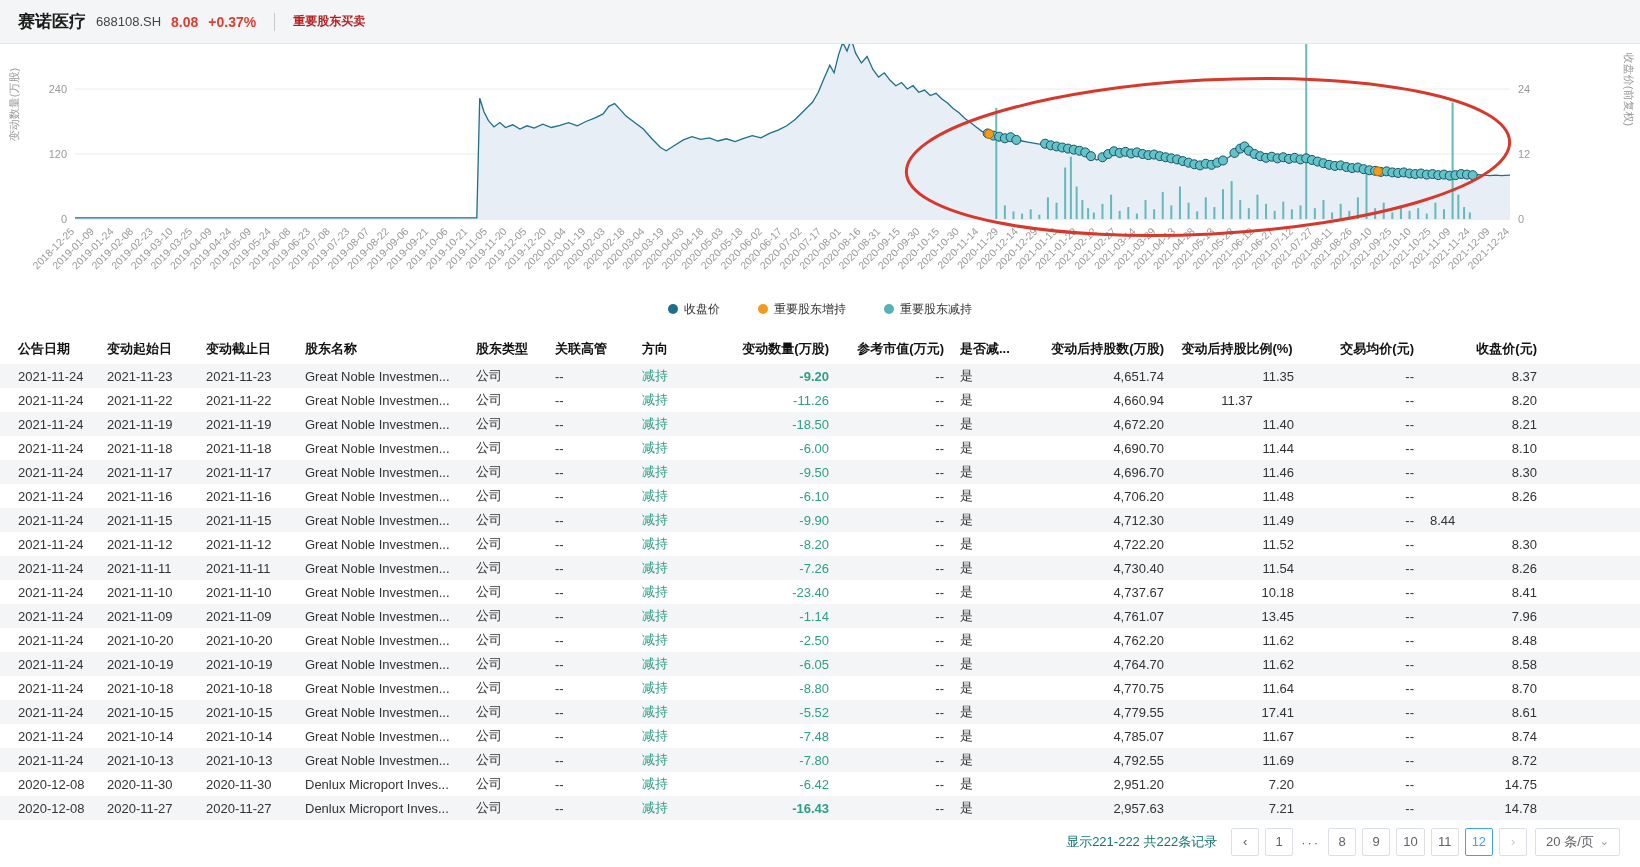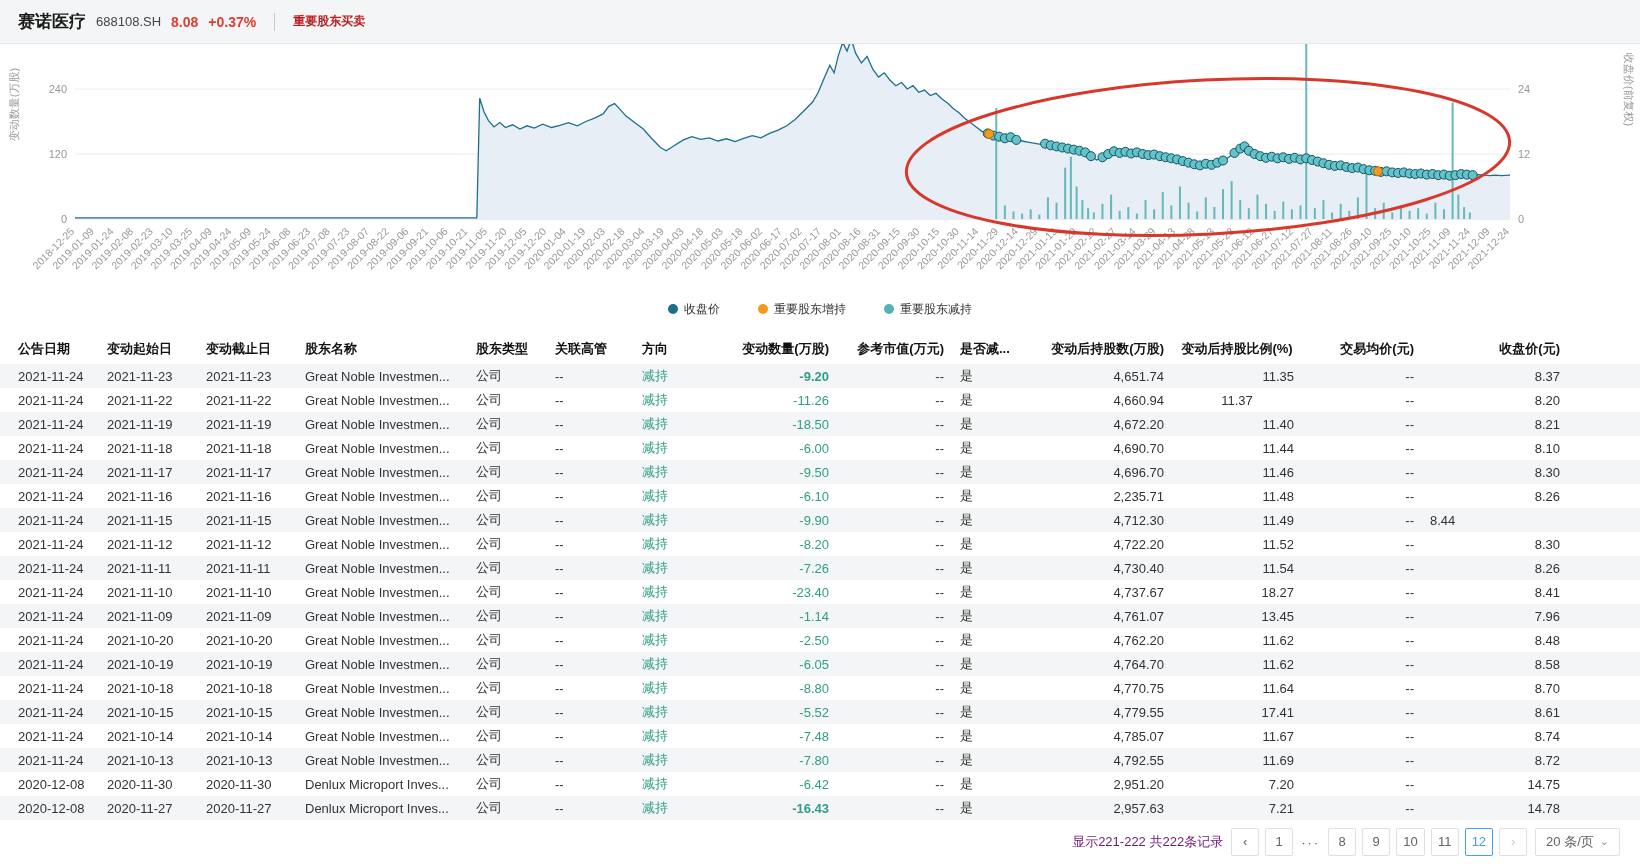--- a/index.html
+++ b/index.html
@@ -21,28 +21,28 @@
   .axis-name.right{left:1553px;top:38px;transform:rotate(90deg)}
   .legend{height:26px;display:flex;justify-content:center;align-items:center;gap:38px;
     font-size:12px;color:#333;margin-top:2px}
   .legend-item{display:flex;align-items:center;gap:6px;cursor:pointer}
   .ldot{width:10px;height:10px;border-radius:50%;display:inline-block}
   
   table{width:100%;border-collapse:collapse;table-layout:fixed;font-size:13px;margin-top:12px}
   th{font-weight:bold;color:#111;padding:6px 8px;white-space:nowrap;overflow:hidden}
   td{padding:3px 8px;height:23px;white-space:nowrap;overflow:hidden;color:#333}
   th:first-child,td:first-child{padding-left:18px}
-  th:last-child,td:last-child{padding-right:80px}
+  th:last-child,td:last-child{padding-right:103px}
   tbody tr:nth-child(odd){background:#f4f5f6}
   tbody tr:nth-child(even){background:#fff}
   td.accent{color:#2e9e86}
   
   .pagination{display:flex;justify-content:flex-end;align-items:center;gap:8px;
     padding:8px 20px 0 0;font-size:13px;color:#606266}
-  .pg-summary{color:#701a75}
+  .pg-summary{margin-right:6px;color:#0f766e}
   .pg-pages{display:flex;align-items:center;gap:6px}
   .pg-btn{min-width:28px;height:28px;line-height:26px;text-align:center;background:#fff;
     border:1px solid #dcdfe6;border-radius:2px;color:#606266;cursor:pointer;padding:0 6px;font-size:13px}
   .pg-btn.active{color:#409eff;border-color:#409eff}
   .pg-btn.disabled{color:#c0c4cc;cursor:default}
   .pg-ellipsis{color:#606266;letter-spacing:2px;padding:0 2px}
   .pg-size{display:flex;align-items:center;gap:6px;border:1px solid #dcdfe6;border-radius:2px;
     height:28px;padding:0 10px;background:#fff;cursor:pointer;color:#606266}
   .caret{font-size:11px;color:#909399;transform:translateY(-1px)}
 </style>
@@ -411,21 +411,21 @@
         <td style="text-align: left;">2021-11-24</td>
         <td style="text-align: left;">2021-11-16</td>
         <td style="text-align: left;">2021-11-16</td>
         <td style="text-align: left;">Great Noble Investmen...</td>
         <td style="text-align: left;">公司</td>
         <td style="text-align: left;">--</td>
         <td class="accent" style="text-align: left;">减持</td>
         <td class="accent" style="text-align: right;">-6.10</td>
         <td style="text-align: right;">--</td>
         <td style="text-align: left;">是</td>
-        <td style="text-align: right;">2,235.71</td>
+        <td style="text-align: right;">4,706.20</td>
         <td style="text-align: right;">11.48</td>
         <td style="text-align: right;">--</td>
         <td style="text-align: right;">8.26</td>
       </tr>
       <tr>
         <td style="text-align: left;">2021-11-24</td>
         <td style="text-align: left;">2021-11-15</td>
         <td style="text-align: left;">2021-11-15</td>
         <td style="text-align: left;">Great Noble Investmen...</td>
         <td style="text-align: left;">公司</td>
@@ -476,21 +476,21 @@
         <td style="text-align: left;">2021-11-10</td>
         <td style="text-align: left;">2021-11-10</td>
         <td style="text-align: left;">Great Noble Investmen...</td>
         <td style="text-align: left;">公司</td>
         <td style="text-align: left;">--</td>
         <td class="accent" style="text-align: left;">减持</td>
         <td class="accent" style="text-align: right;">-23.40</td>
         <td style="text-align: right;">--</td>
         <td style="text-align: left;">是</td>
         <td style="text-align: right;">4,737.67</td>
-        <td style="text-align: right;">18.27</td>
+        <td style="text-align: right;">10.18</td>
         <td style="text-align: right;">--</td>
         <td style="text-align: right;">8.41</td>
       </tr>
       <tr>
         <td style="text-align: left;">2021-11-24</td>
         <td style="text-align: left;">2021-11-09</td>
         <td style="text-align: left;">2021-11-09</td>
         <td style="text-align: left;">Great Noble Investmen...</td>
         <td style="text-align: left;">公司</td>
         <td style="text-align: left;">--</td>

